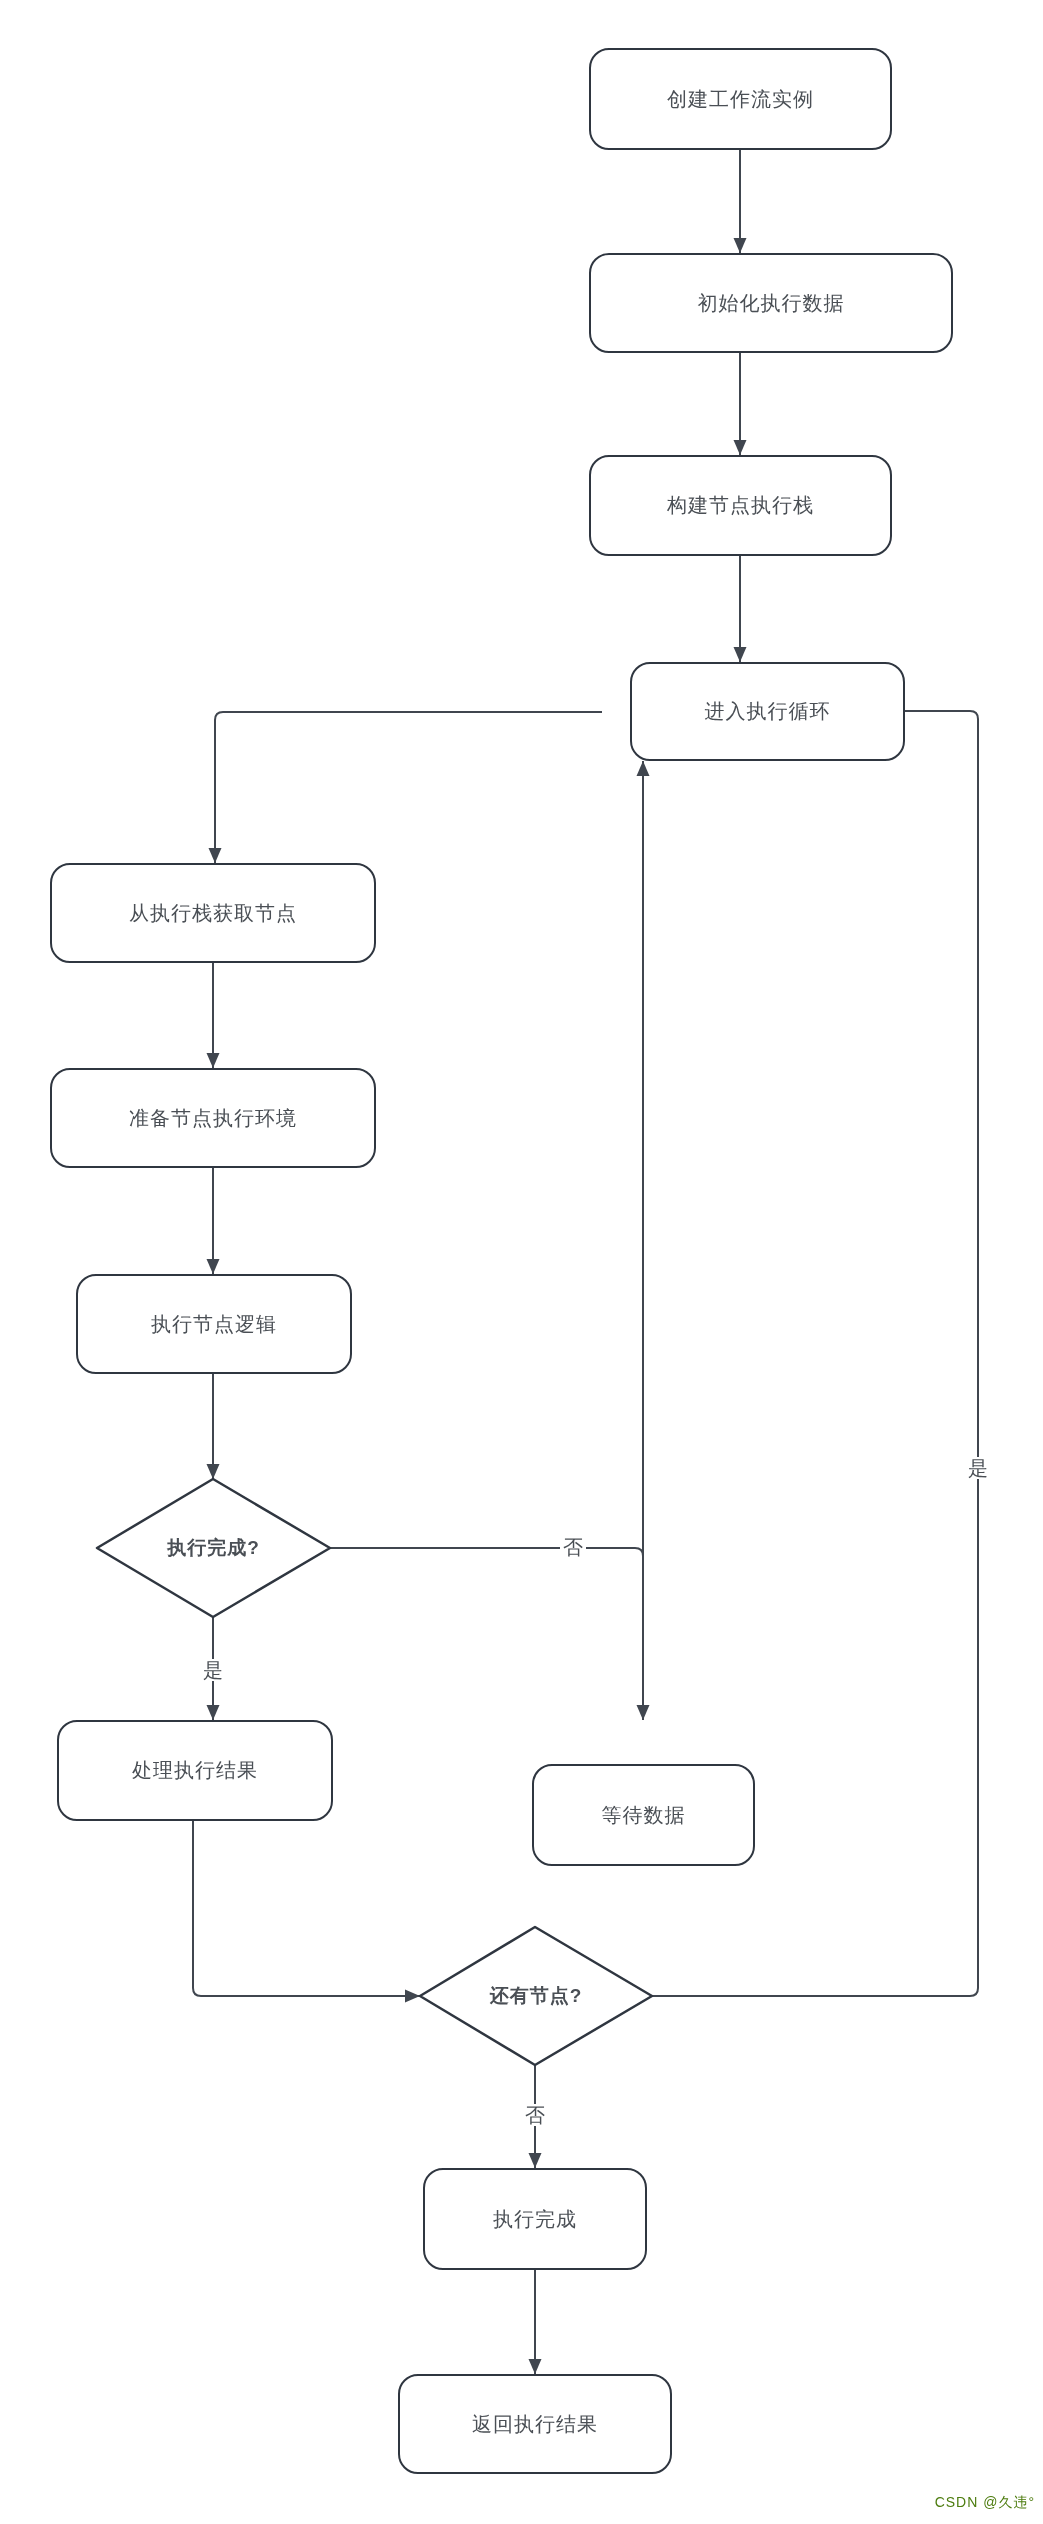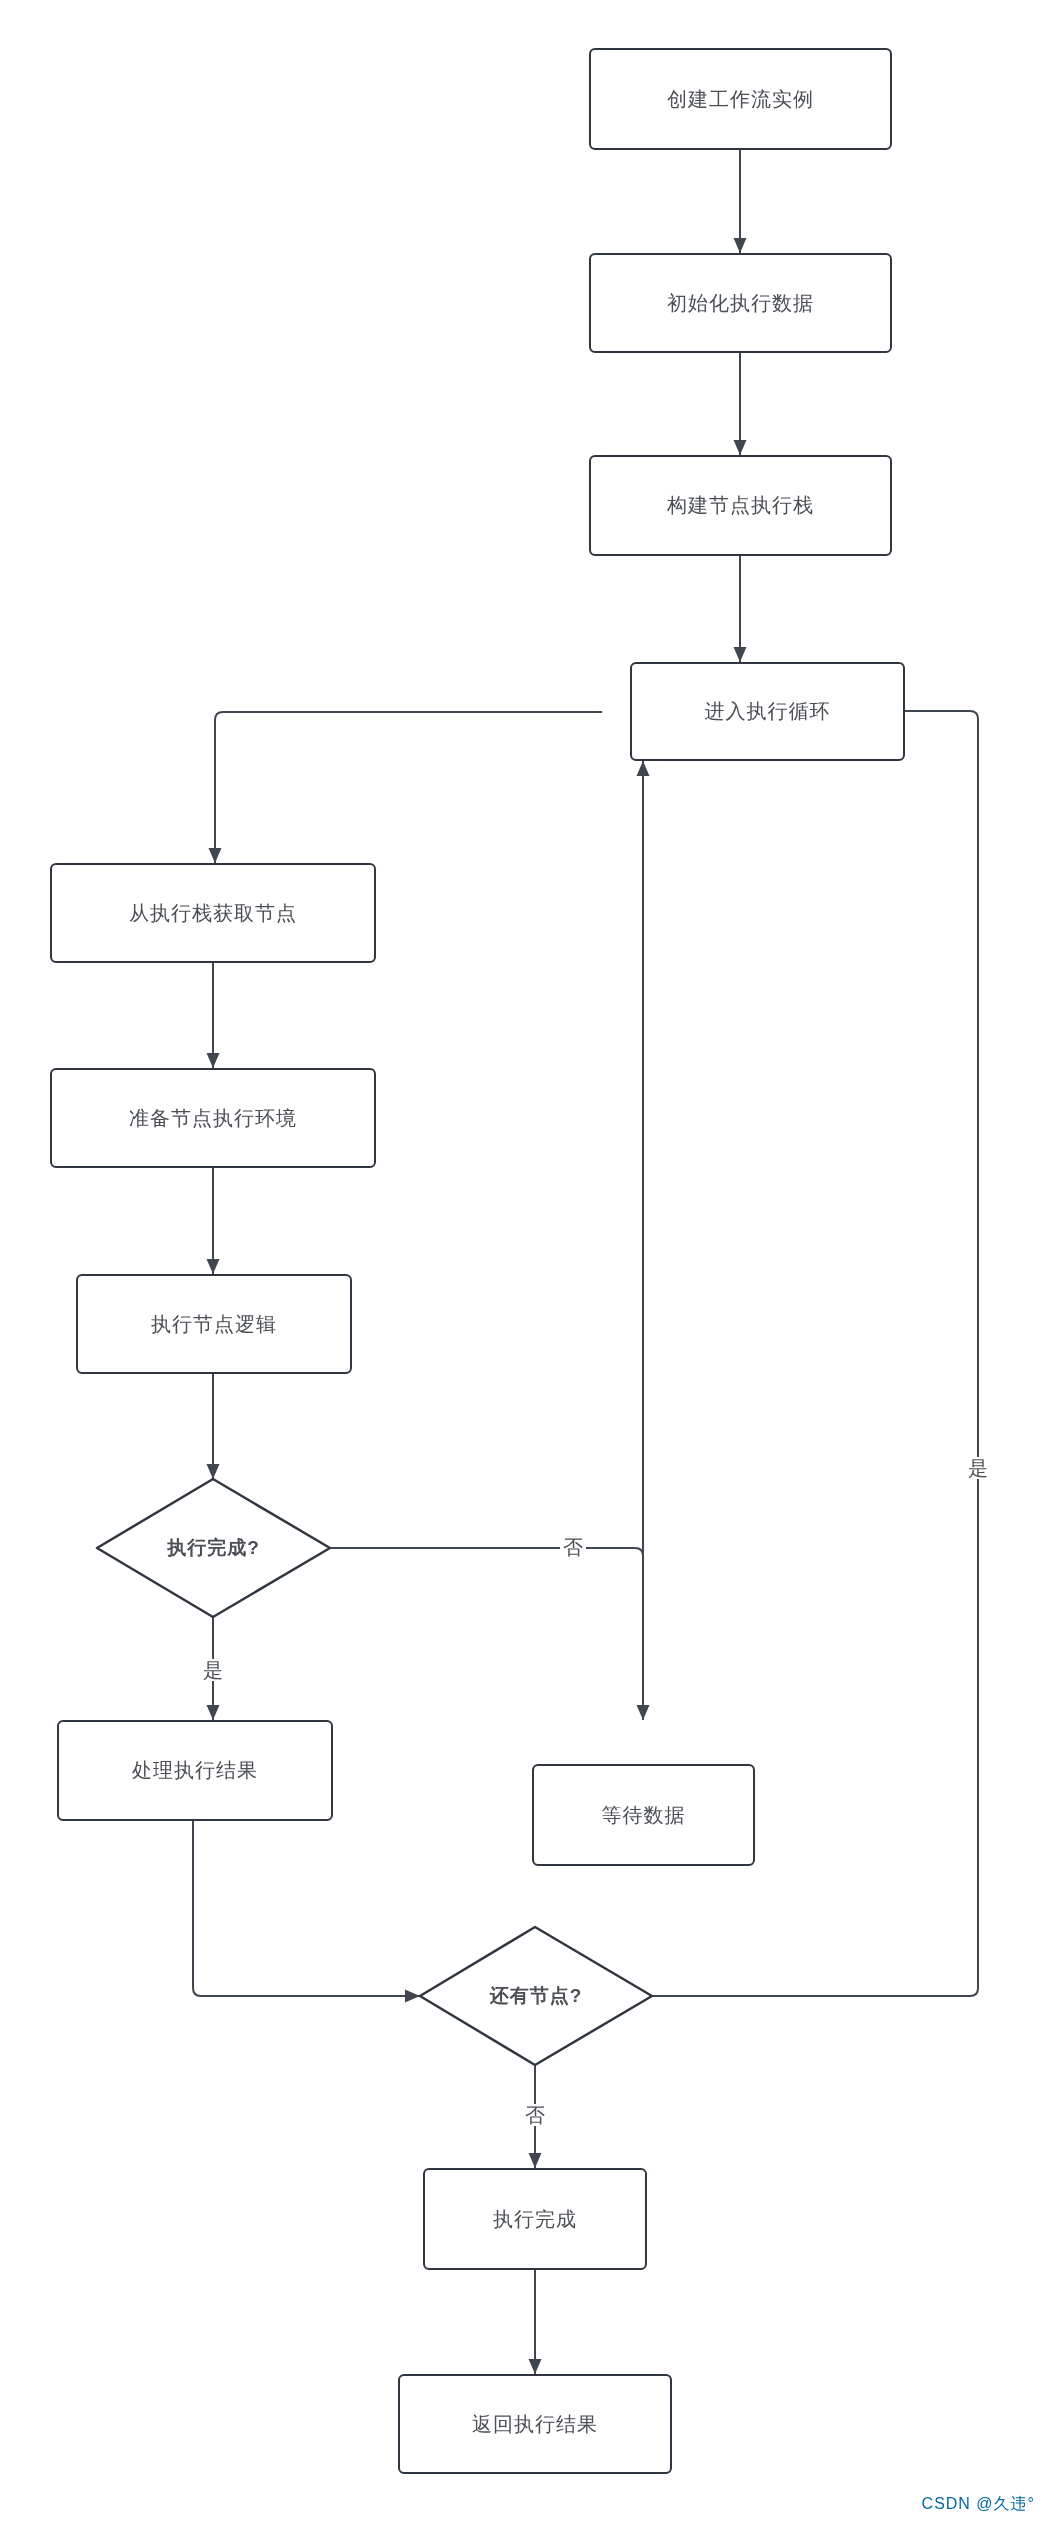--- a/index.html
+++ b/index.html
@@ -11,21 +11,21 @@
     overflow:hidden;
   }
   .edges{position:absolute;left:0;top:0;width:1043px;height:2524px;}
   .edges path.edge{fill:none;stroke:#40464f;stroke-width:2;}
   .edges polygon.decision{fill:#ffffff;stroke:#2f3640;stroke-width:2.5;stroke-linejoin:round;}
   .node{
     position:absolute;
     box-sizing:border-box;
     background:#ffffff;
     border:2.5px solid #2f3640;
-    border-radius:6px;
+    border-radius:20px;
     display:flex;align-items:center;justify-content:center;
     font-size:20px;color:#4a4f55;
     letter-spacing:1px;
     z-index:2;
   }
   .diamond-label{
     position:absolute;
     display:flex;align-items:center;justify-content:center;
     font-size:19px;color:#4a4f55;
     letter-spacing:1px;
@@ -37,21 +37,21 @@
     transform:translate(-50%,-50%);
     background:#ffffff;
     padding:1px 3px;
     font-size:20px;color:#4a4f55;
     line-height:1;
     z-index:3;
   }
   .watermark{
     position:absolute;
     right:8px;top:2494px;
-    font-size:16px;color:#0369a1;
+    font-size:14px;color:#4d7c0f;
     letter-spacing:1px;
     z-index:1;
   }
 </style>
 </head>
 <body>
 
 <div class="canvas">
 
   <svg class="edges" viewBox="0 0 1043 2524" xmlns="http://www.w3.org/2000/svg">
@@ -75,21 +75,21 @@
     <path class="edge" d="M535,2065 L535,2168" marker-end="url(#arrow)"></path>
     <path class="edge" d="M652,1996 L970,1996 Q978,1996 978,1988 L978,719 Q978,711 970,711 L877,711" marker-end="url(#arrow)"></path>
     <path class="edge" d="M535,2270 L535,2374" marker-end="url(#arrow)"></path>
 
     <polygon class="decision" points="213,1479 330,1548 213,1617 97,1548"></polygon>
     <polygon class="decision" points="535,1927 652,1996 535,2065 420,1996"></polygon>
   </svg>
 
   <div class="node" style="left:589px;top:48px;width:303px;height:102px;">创建工作流实例</div>
 
-  <div class="node" style="left:589px;top:253px;width:303px;height:100px;">初始化执行数据</div>
+  <div class="node" style="left:589px;top:253px;width:364px;height:100px;">初始化执行数据</div>
 
   <div class="node" style="left:589px;top:455px;width:303px;height:101px;text-align:center;">构建节点执行栈</div>
 
   <div class="node" style="left:602px;top:662px;width:275px;height:99px;margin-left:28px;">进入执行循环</div>
 
   <div class="node" style="left:50px;top:863px;width:326px;height:100px;">从执行栈获取节点</div>
 
   <div class="node" style="left:76px;top:1274px;width:276px;height:100px;">执行节点逻辑</div>
 
   <div class="node" style="left:50px;top:1068px;width:326px;height:100px;">准备节点执行环境</div>

